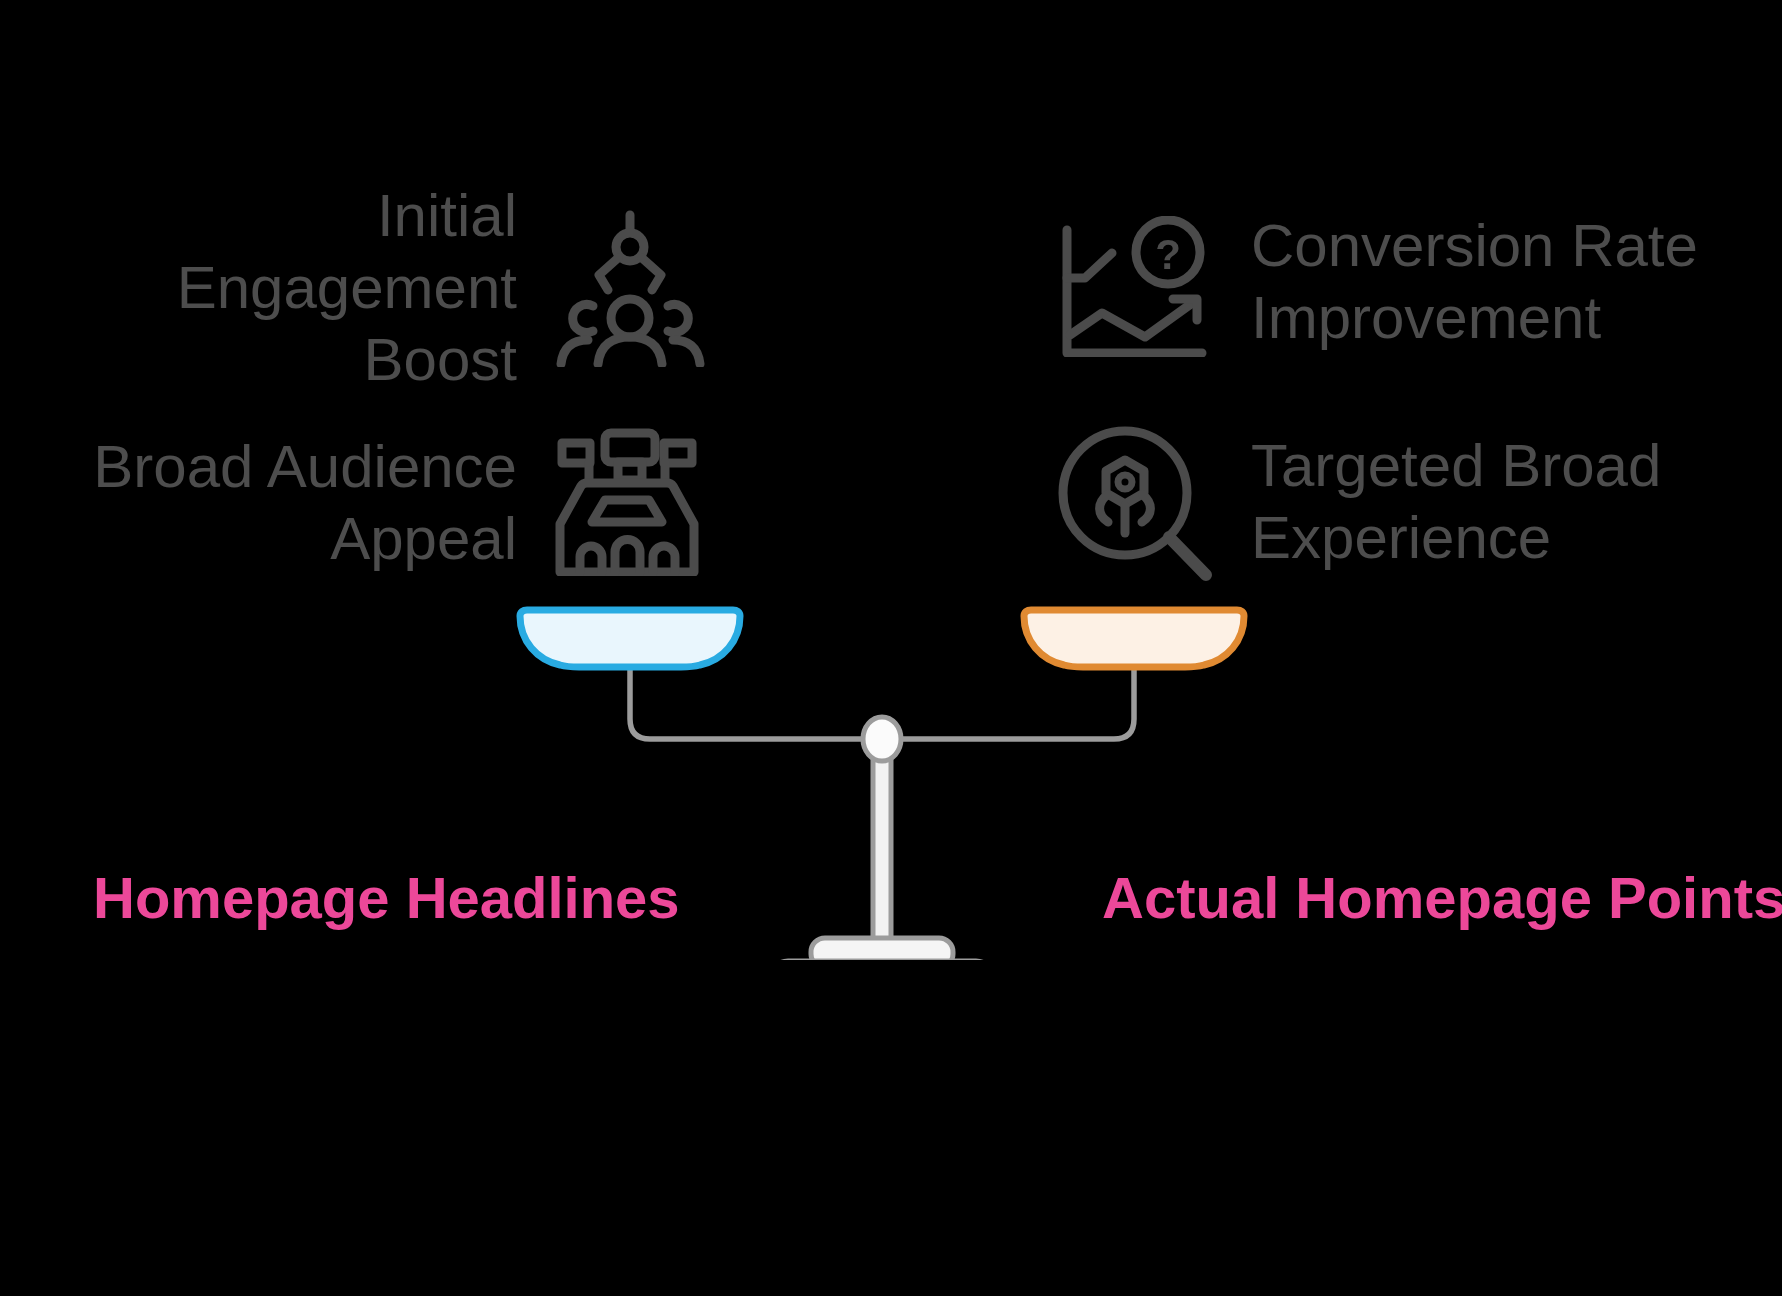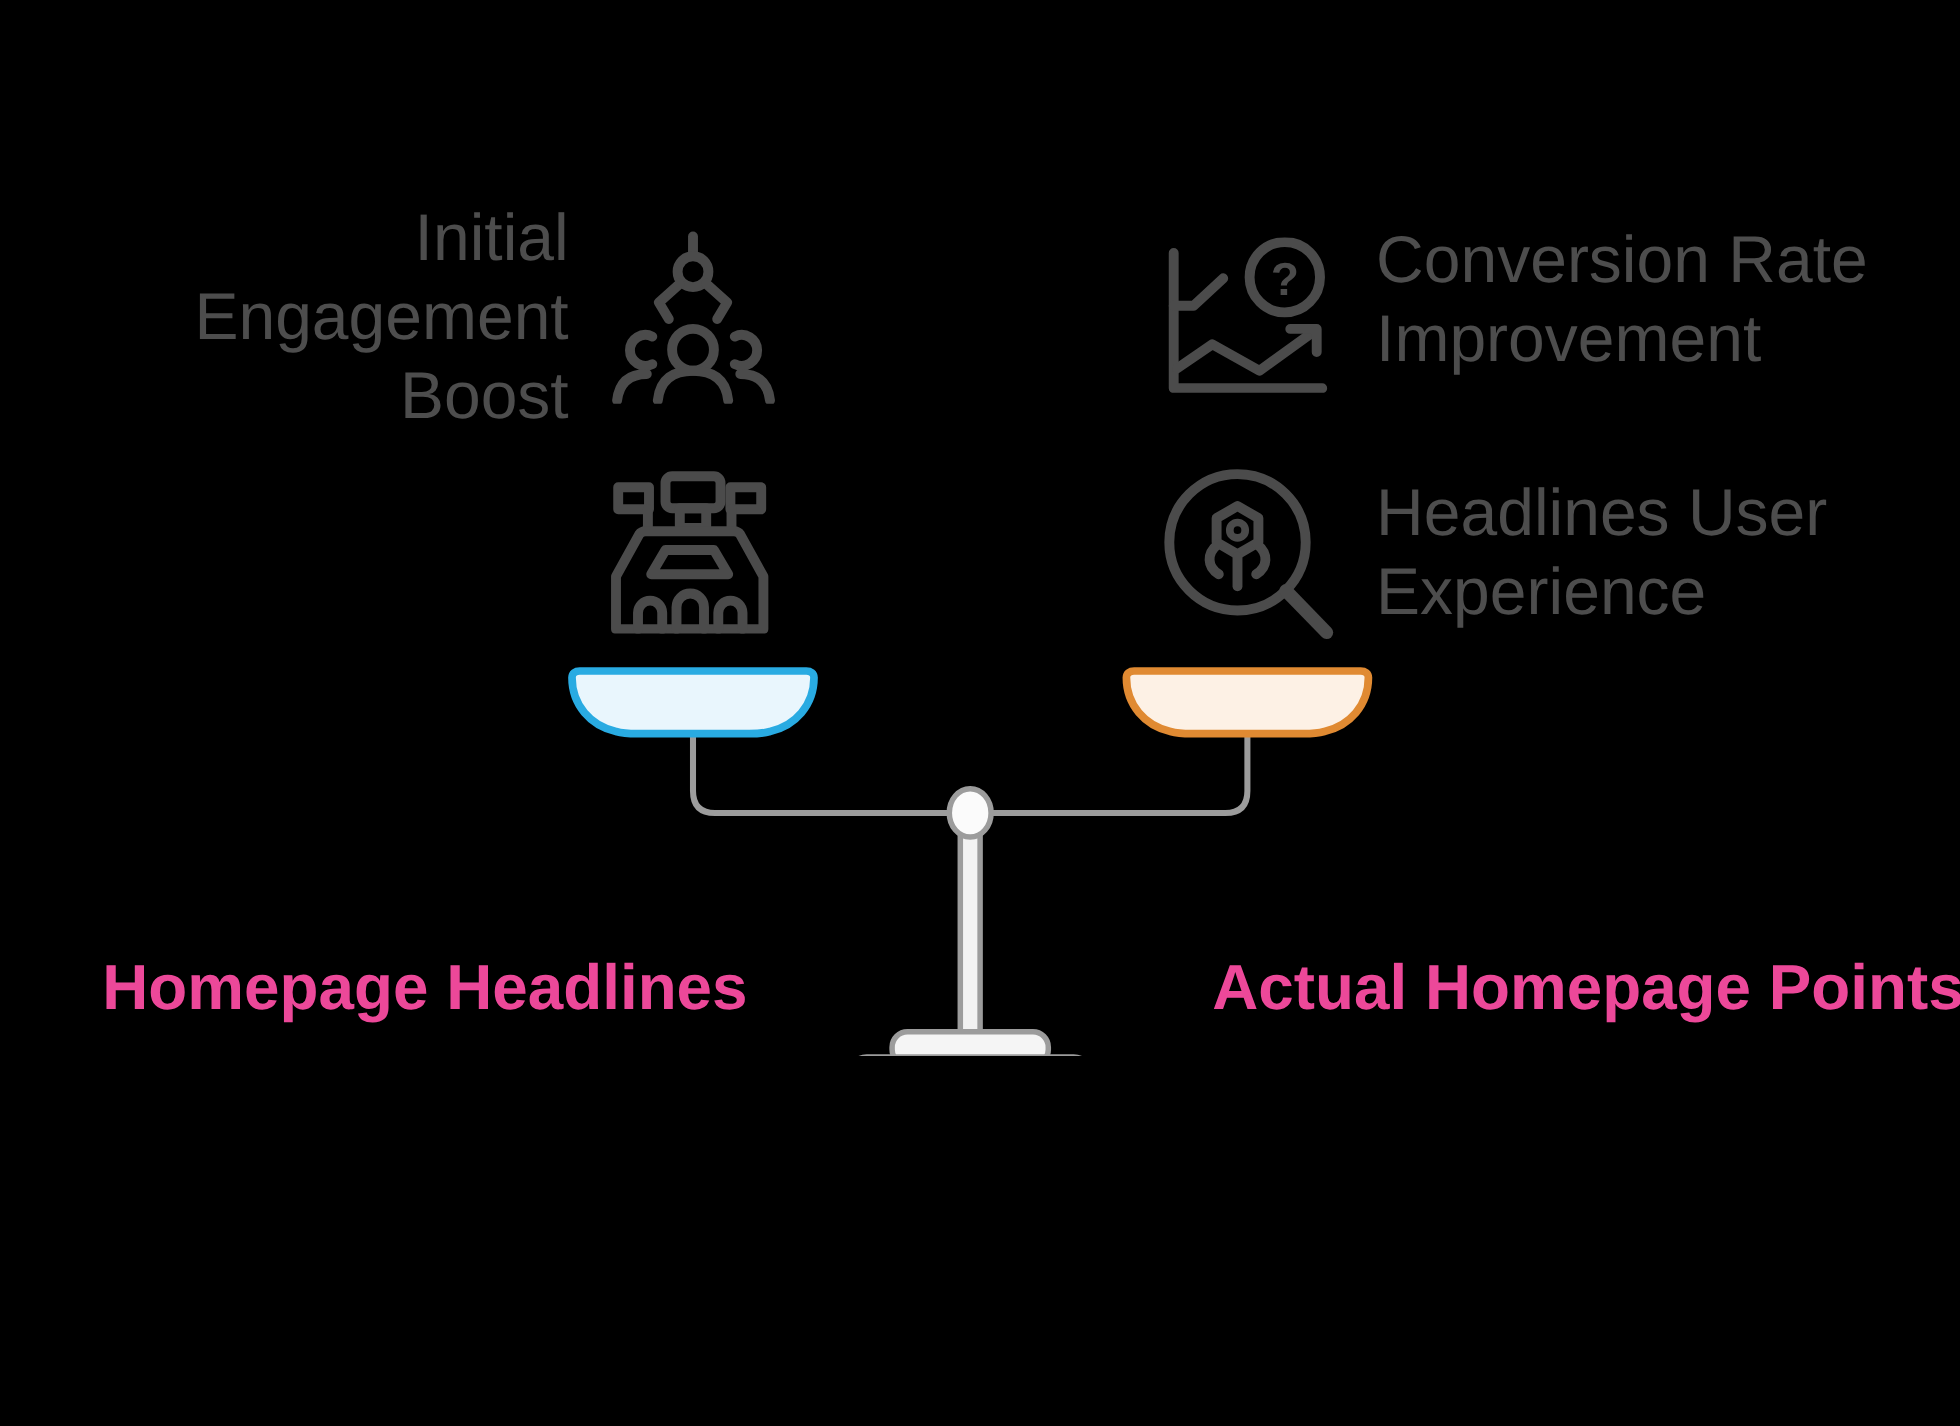--- a/index.html
+++ b/index.html
@@ -33,24 +33,25 @@
   .icon-svg{position:absolute;}
   .scale-svg{position:absolute;left:0;top:0;}
 </style>
 </head>
 <body>
 
 <div class="canvas">
 
   <div class="side-label align-right" style="top:180px">Initial Engagement Boost</div>
 
+  <div class="side-label align-right" style="top:431px">Broad Audience Appeal</div>
 
-  <div class="side-label align-left" style="top:200px">Conversion Rate Improvement</div>
+  <div class="side-label align-left" style="top:210px">Conversion Rate Improvement</div>
 
-  <div class="side-label align-left" style="top:430px">Headlines User Experience</div>
+  <div class="side-label align-left" style="top:430px">Targeted Broad Experience</div>
 
   <div class="category-label left">Homepage Headlines</div>
 
   <div class="category-label right">Actual Homepage Points</div>
 
   <svg class="icon-svg" style="left:553px;top:207px" width="160" height="160" viewBox="0 0 160 160">
     <g fill="none" stroke-width="9" stroke-linecap="round" stroke-linejoin="round" stroke="#4B4B4B">
       <line x1="77" y1="8" x2="77" y2="22"></line>
       <circle cx="77" cy="40" r="14"></circle>
       <path d="M65,51 L46,68 L55,83"></path>

